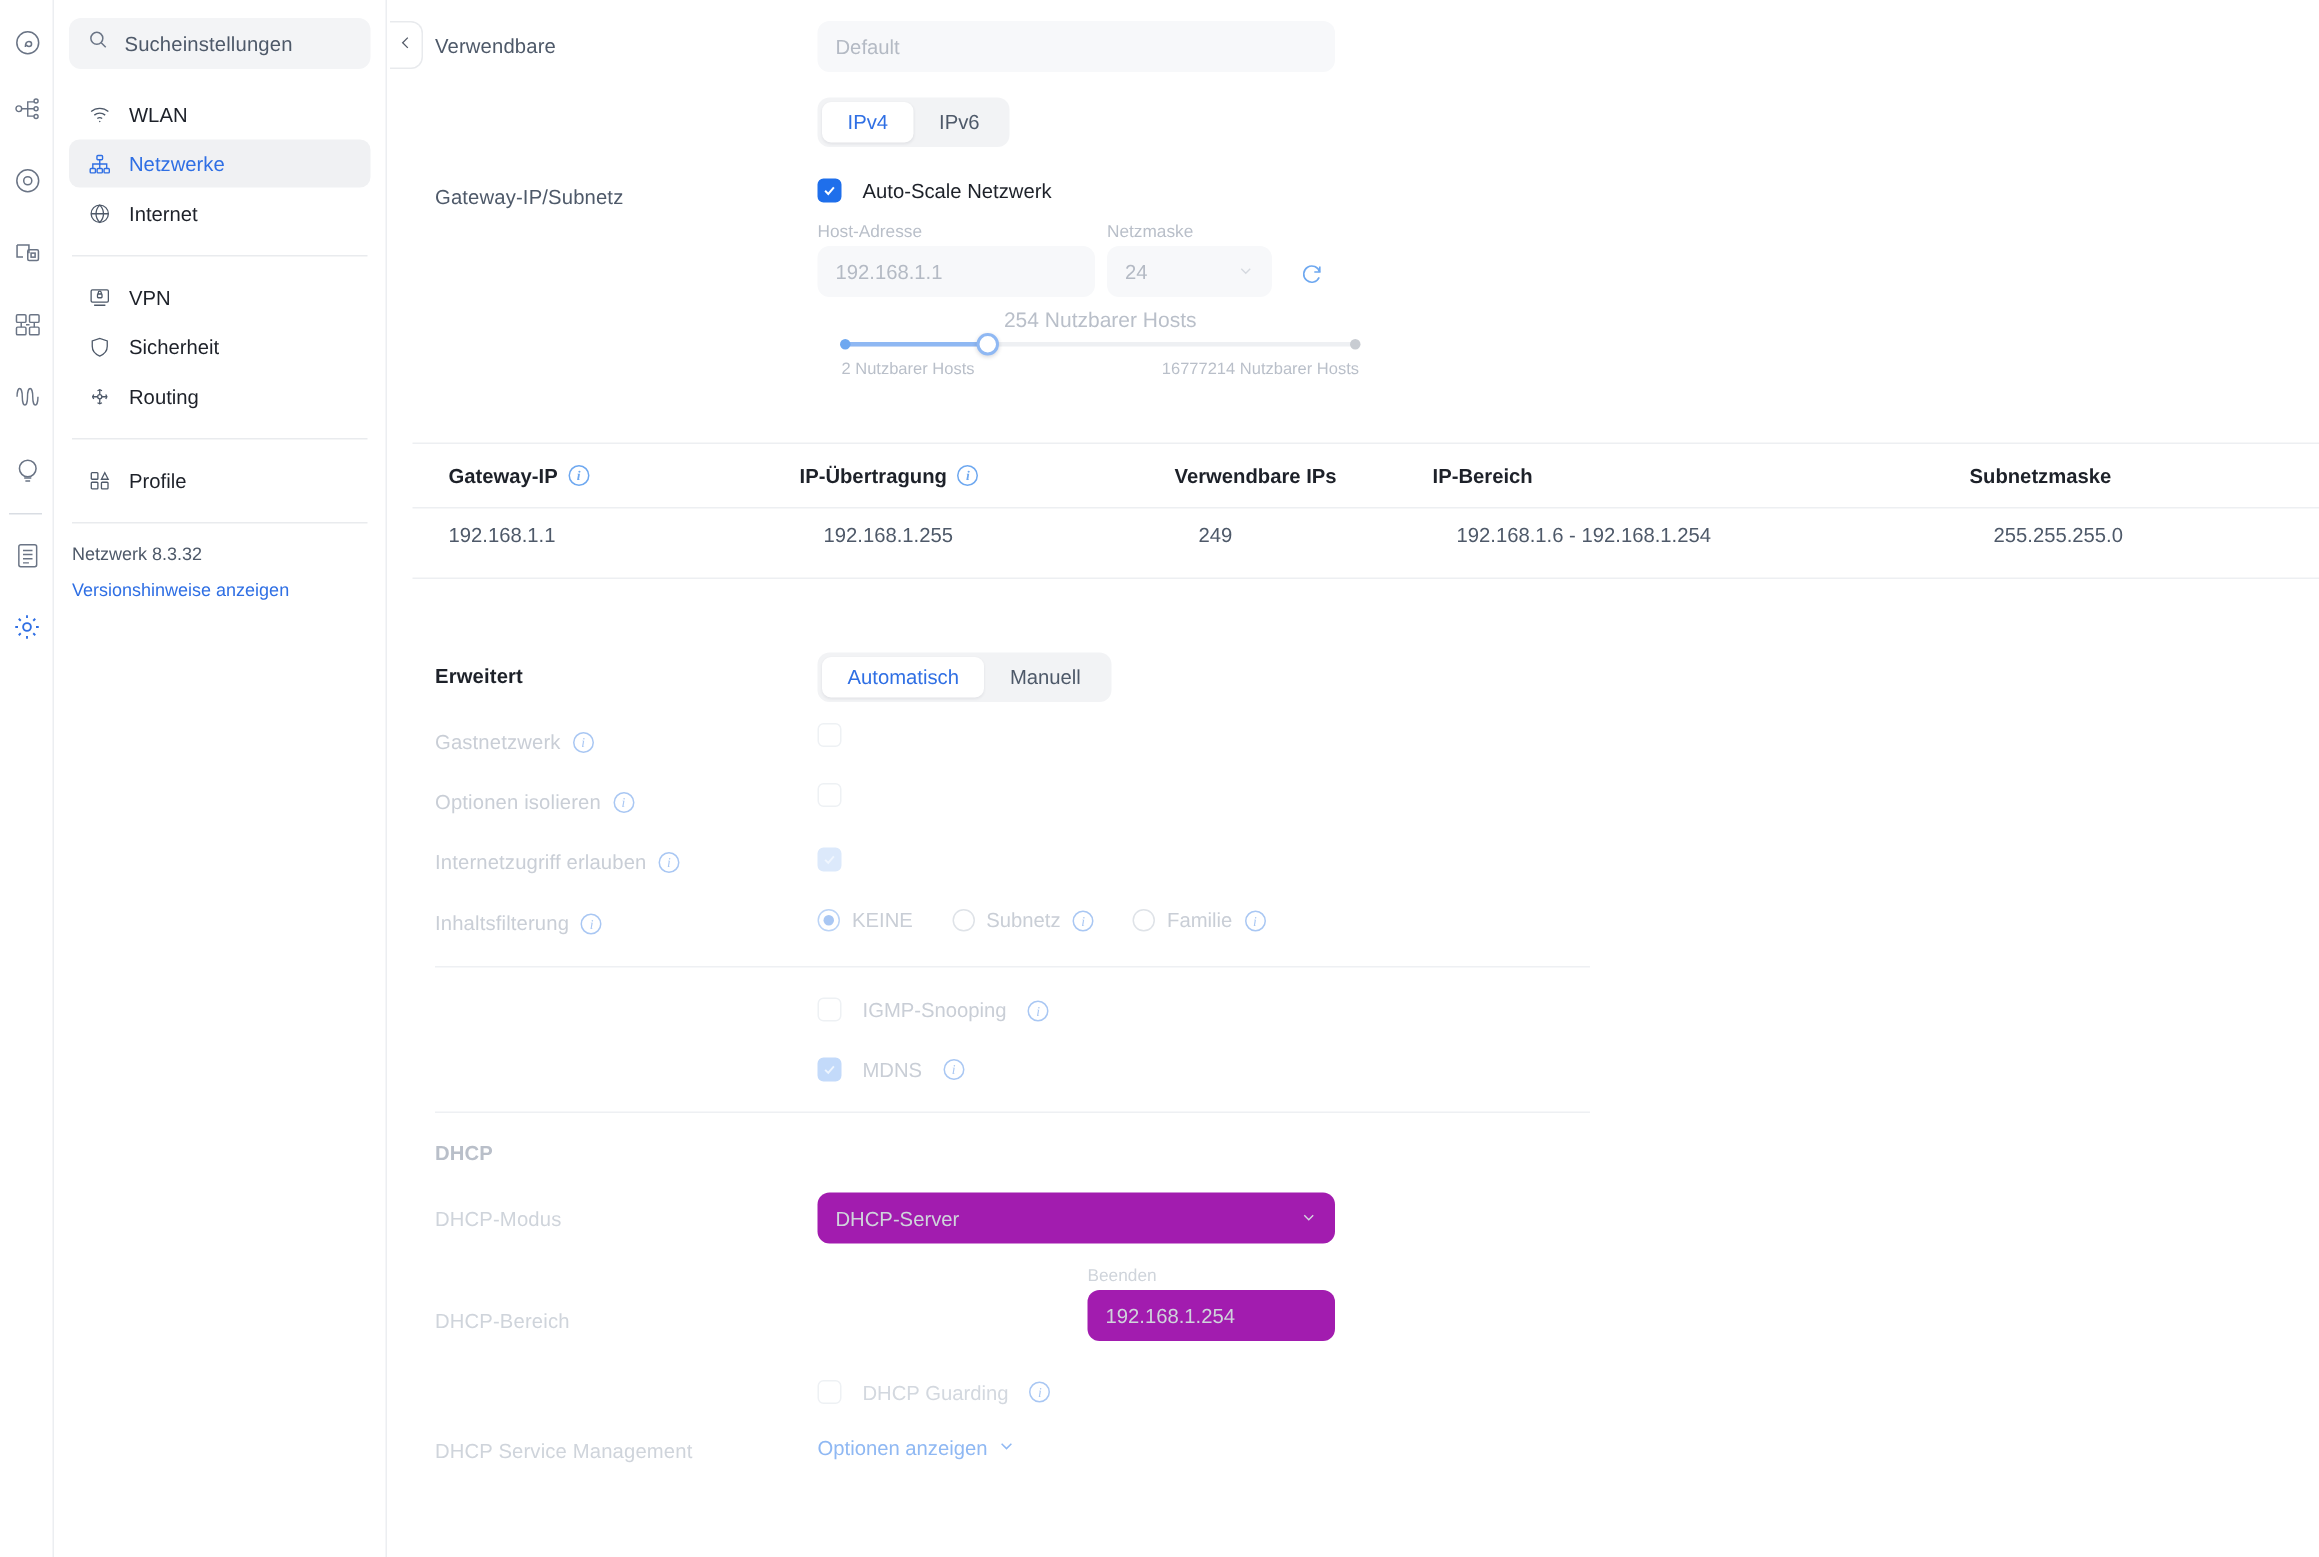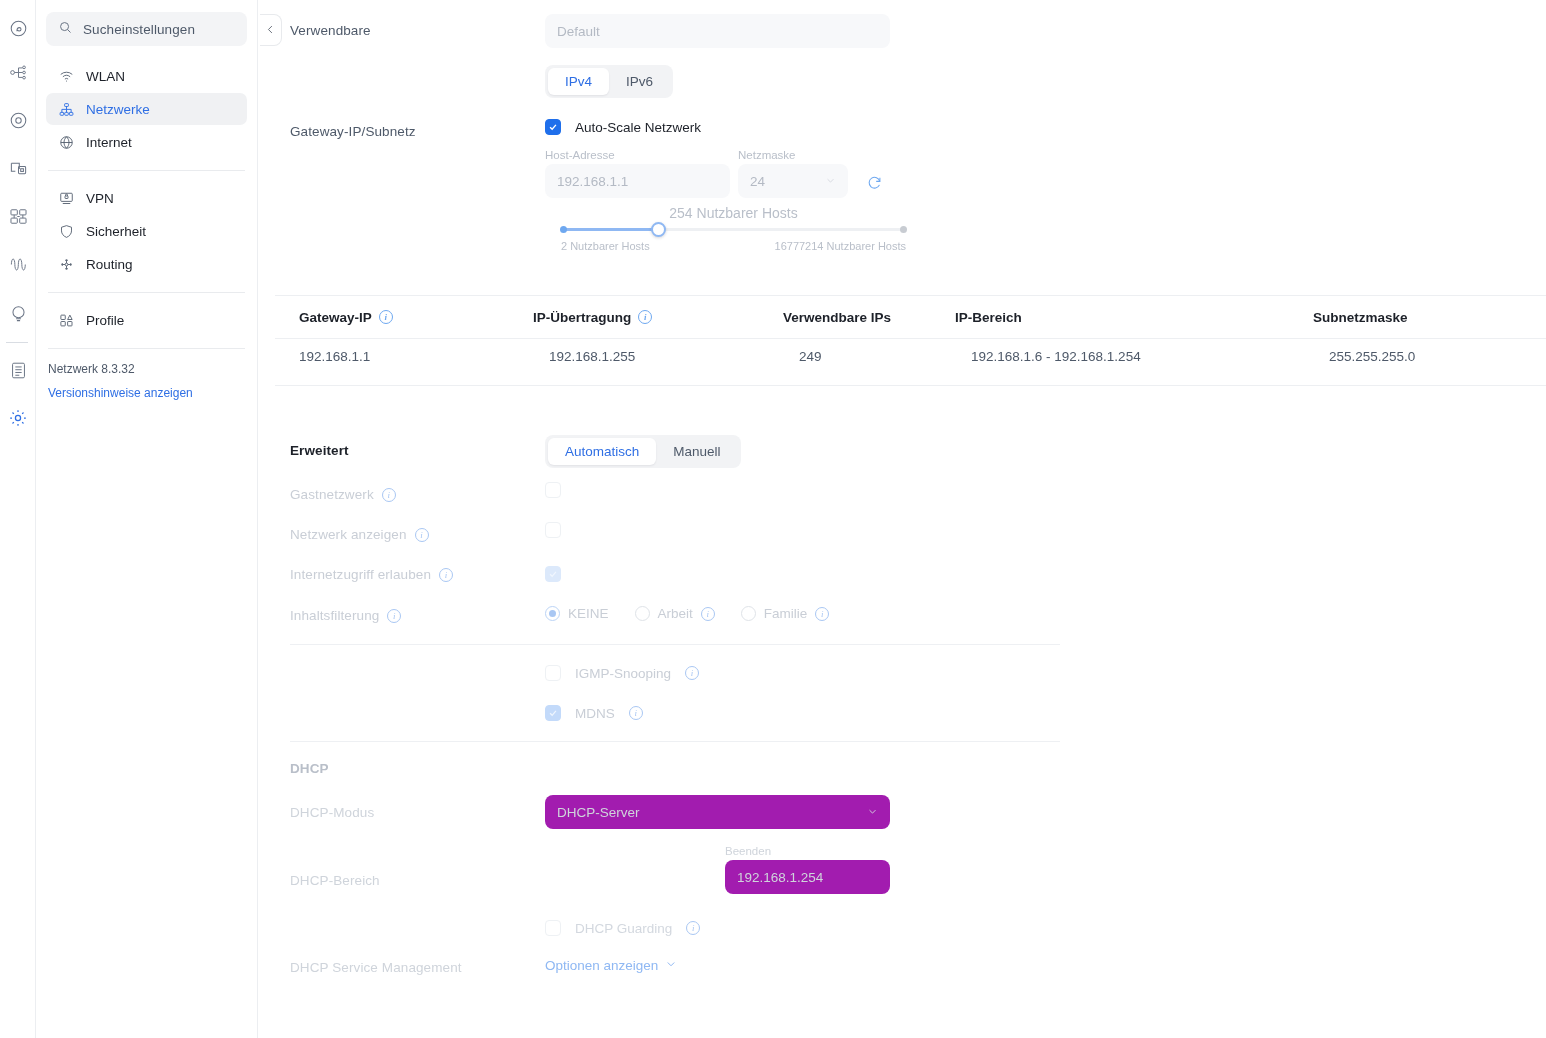--- a/index.html
+++ b/index.html
@@ -434,21 +434,21 @@
 
     <div class="row lbl muted" style="left:32px; top:487px; display:flex; align-items:center; gap:8px;">
       <span>Gastnetzwerk</span>
       <span class="info">i</span>
     </div>
     <div class="row" style="left:287px; top:482px;">
       <span class="cbox empty-dim"></span>
     </div>
 
     <div class="row lbl muted" style="left:32px; top:527px; display:flex; align-items:center; gap:8px;">
-      <span>Netzwerk anzeigen</span>
+      <span>Optionen isolieren</span>
       <span class="info">i</span>
     </div>
     <div class="row" style="left:287px; top:522px;">
       <span class="cbox empty-dim"></span>
     </div>
 
     <div class="row lbl muted" style="left:32px; top:567px; display:flex; align-items:center; gap:8px;">
       <span>Internetzugriff erlauben</span>
       <span class="info">i</span>
     </div>
@@ -464,31 +464,31 @@
       <span>Inhaltsfilterung</span>
       <span class="info">i</span>
     </div>
     <div class="row" style="left:287px; top:606px; display:flex; align-items:center; gap:8px; font-size:13.5px; color:#c9ced6;">
       <span class="radio on">
           <i></i>
         </span>
       <span>KEINE</span>
       <span style="width:10px"></span>
       <span class="radio"></span>
-      <span>Arbeit</span>
+      <span>Subnetz</span>
       <span class="info">i</span>
       <span style="width:10px"></span>
       <span class="radio"></span>
       <span>Familie</span>
       <span class="info">i</span>
     </div>
 
     <div class="divider-h" style="left:32px; top:644px; width:770px;"></div>
 
-    <div class="row chk-line" style="left:287px; top:665px; color:#c9ced6;">
+    <div class="row chk-line" style="left:287px; top:665px; color:#c9ced6;align-items:flex-end;">
       <span class="cbox empty-dim"></span>
       <span>IGMP-Snooping</span>
       <span class="info">i</span>
     </div>
     <div class="row chk-line" style="left:287px; top:705px; color:#c9ced6;">
       <span class="cbox on-dim">
         <svg width="10" height="10" viewBox="0 0 24 24" fill="none" stroke="#eef5fe" stroke-width="3">
             <path d="M5 12.5 10 17.5 19 7"></path>
           </svg>
       </span>

